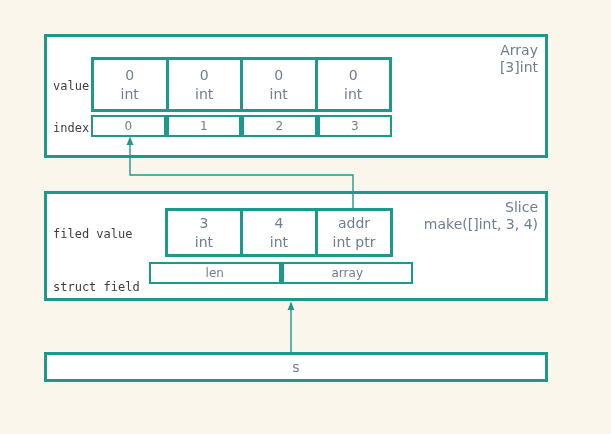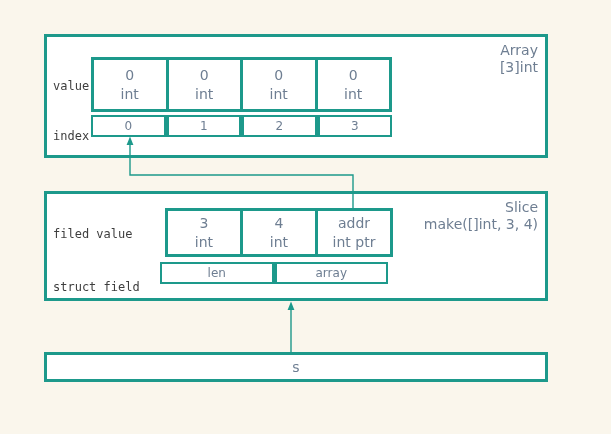--- a/index.html
+++ b/index.html
@@ -88,25 +88,25 @@
     align-items: center;
     justify-content: center;
     font-size: 12px;
     color: var(--text);
   }
 
   
   .array-cells { left: 44px; top: 20px; width: 301px; height: 55px; }
   .array-index { left: 44px; top: 78px; width: 301px; height: 22px; }
   .label-value { top: 42px; }
-  .label-index { top: 84px; margin-top: 8px; }
+  .label-index { top: 84px; }
 
   
   .slice-cells  { left: 118px; top: 14px; width: 228px; height: 49px; }
-  .slice-fields { left: 113px; top: 68px; width: 228px; height: 22px; }
+  .slice-fields { left: 102px; top: 68px; width: 264px; height: 22px; }
   .label-filed-value  { top: 33px; }
   .label-struct-field { top: 86px; }
 
   .s-text { font-size: 14px; color: var(--text); }
 
   .arrows {
     position: absolute;
     left: 0; top: 0;
     width: 611px; height: 434px;
     pointer-events: none;

